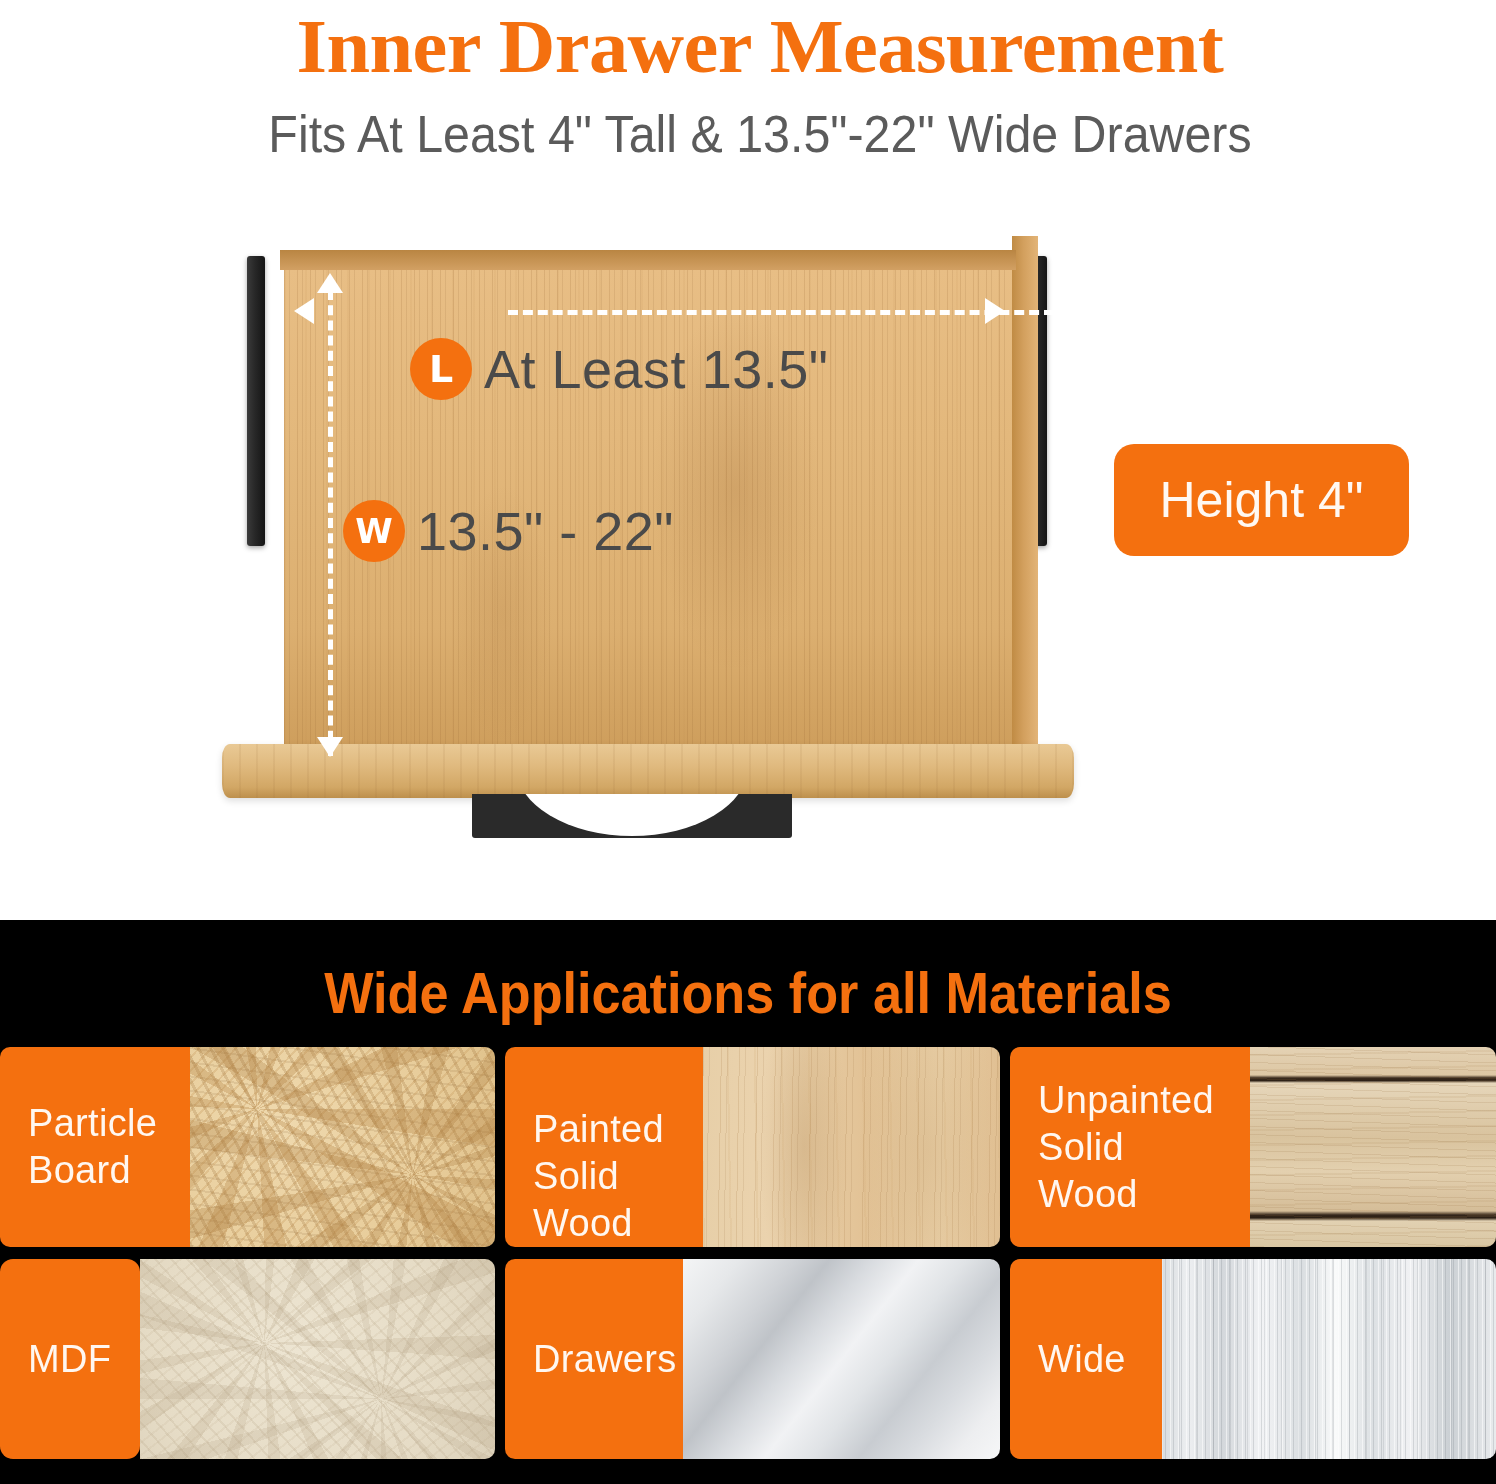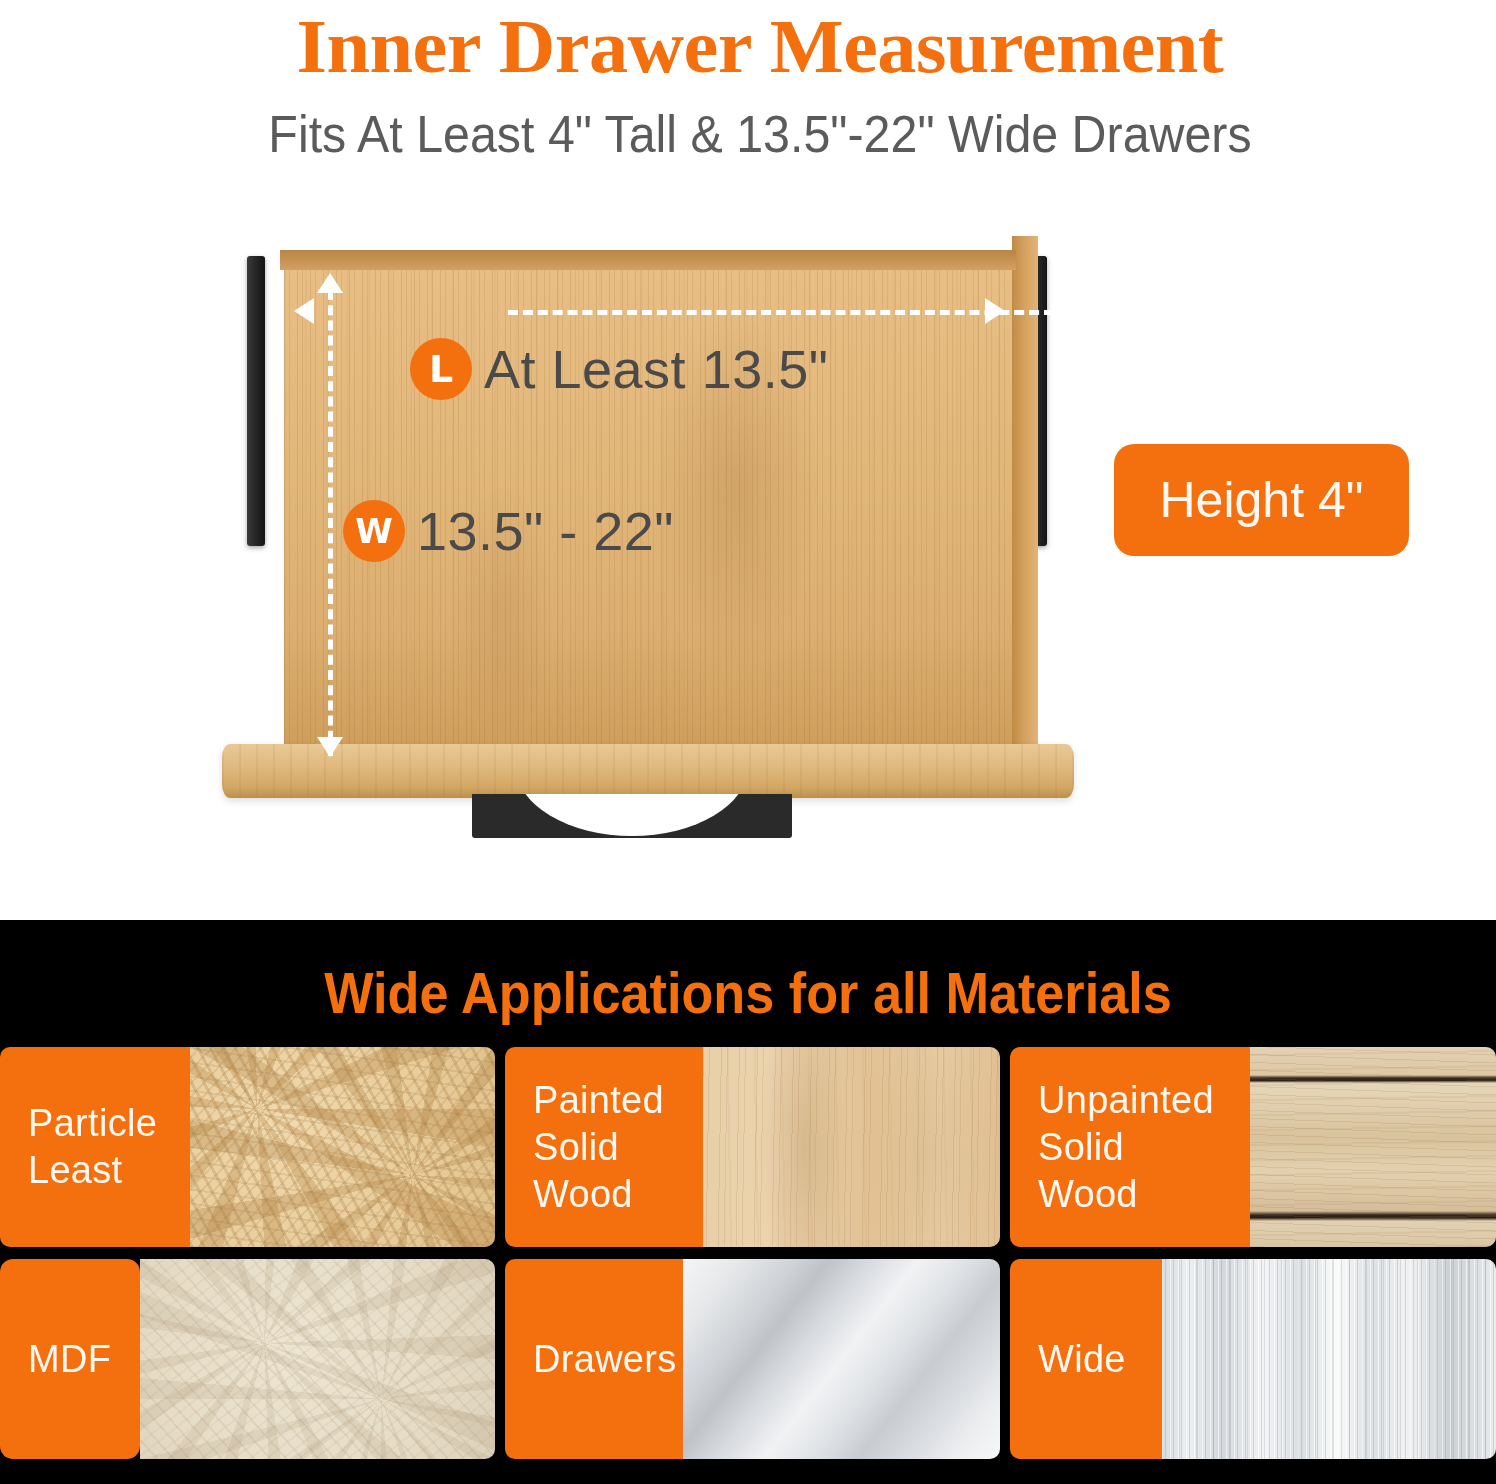--- a/index.html
+++ b/index.html
@@ -285,21 +285,21 @@
     box-sizing: border-box;
     font-family: "Liberation Sans", sans-serif;
     font-size: 38px;
     line-height: 47px;
     letter-spacing: .3px;
   }
   .material-swatch { flex: 1 1 auto; position: relative; }
 
   
   .lbl-w-190 { width: 190px; }
-  .lbl-w-198 { width: 198px; }
+  .lbl-w-198 { width: 198px; justify-content: flex-end; }
   .lbl-w-240 { width: 240px; }
   .lbl-w-140 { width: 140px; border-radius: 13px; }
   .lbl-w-178 { width: 178px; }
   .lbl-w-152 { width: 152px; }
 
   
   .tex-particle {
     background:
       repeating-conic-gradient(from 12deg at 22% 31%, rgba(176,126,62,.30) 0deg 9deg, rgba(255,255,255,0) 9deg 26deg),
       repeating-conic-gradient(from 70deg at 73% 64%, rgba(163,114,52,.26) 0deg 7deg, rgba(255,255,255,0) 7deg 23deg),
@@ -414,21 +414,21 @@
 </div>
 
 <div class="materials-section">
   <div class="materials-title">Wide Applications for all Materials</div>
 
   <div class="materials-grid">
 
     <div class="material-card">
       <div class="material-label lbl-w-190">
         <span>Particle</span>
-        <span>Least</span>
+        <span>Board</span>
       </div>
       <div class="material-swatch tex-particle"></div>
     </div>
 
     <div class="material-card">
       <div class="material-label lbl-w-198">
         <span>Painted</span>
         <span>Solid</span>
         <span>Wood</span>
       </div>

